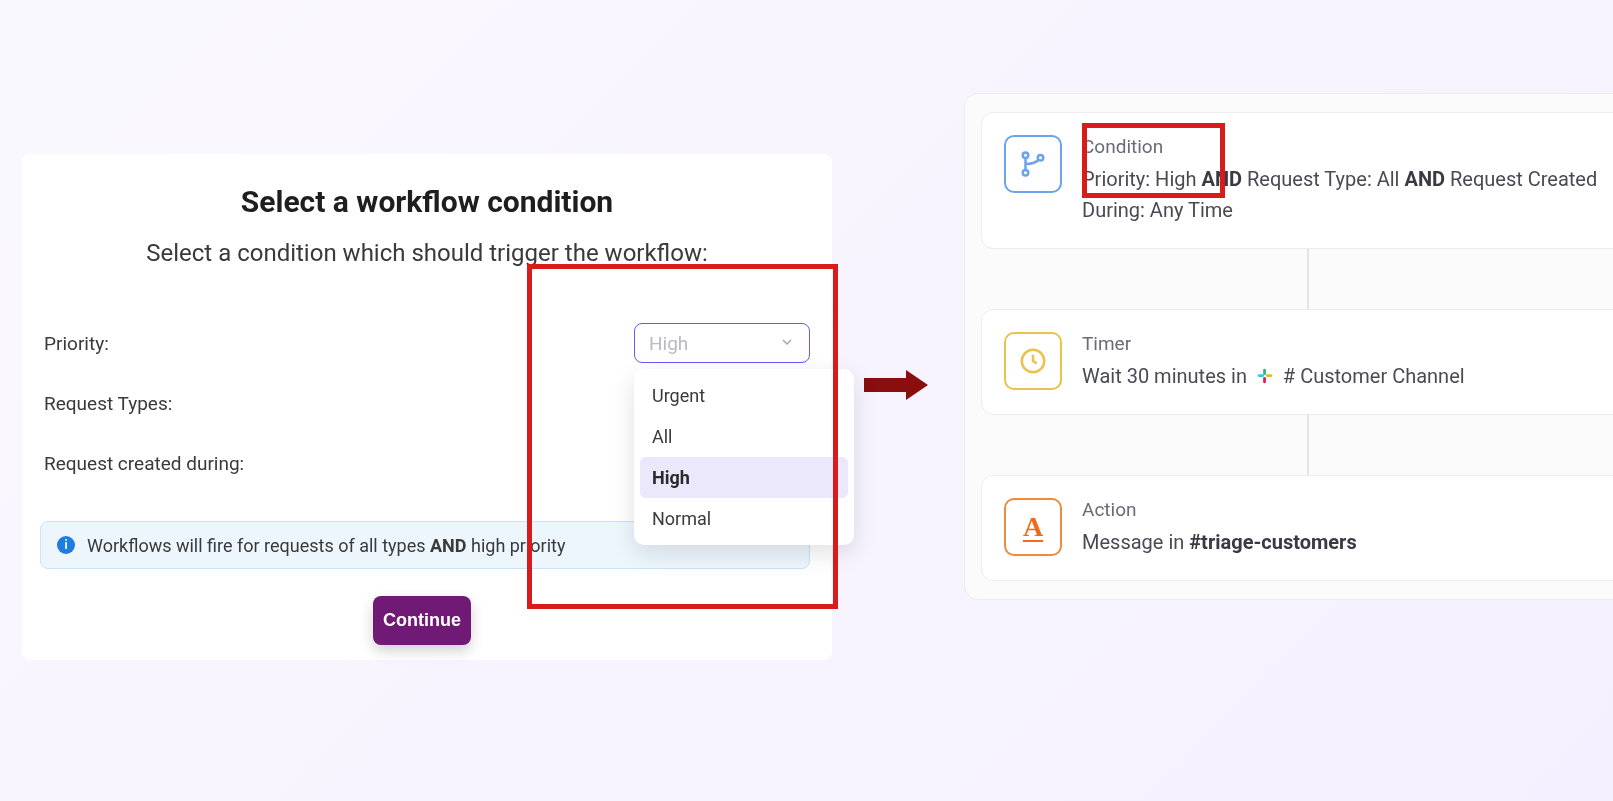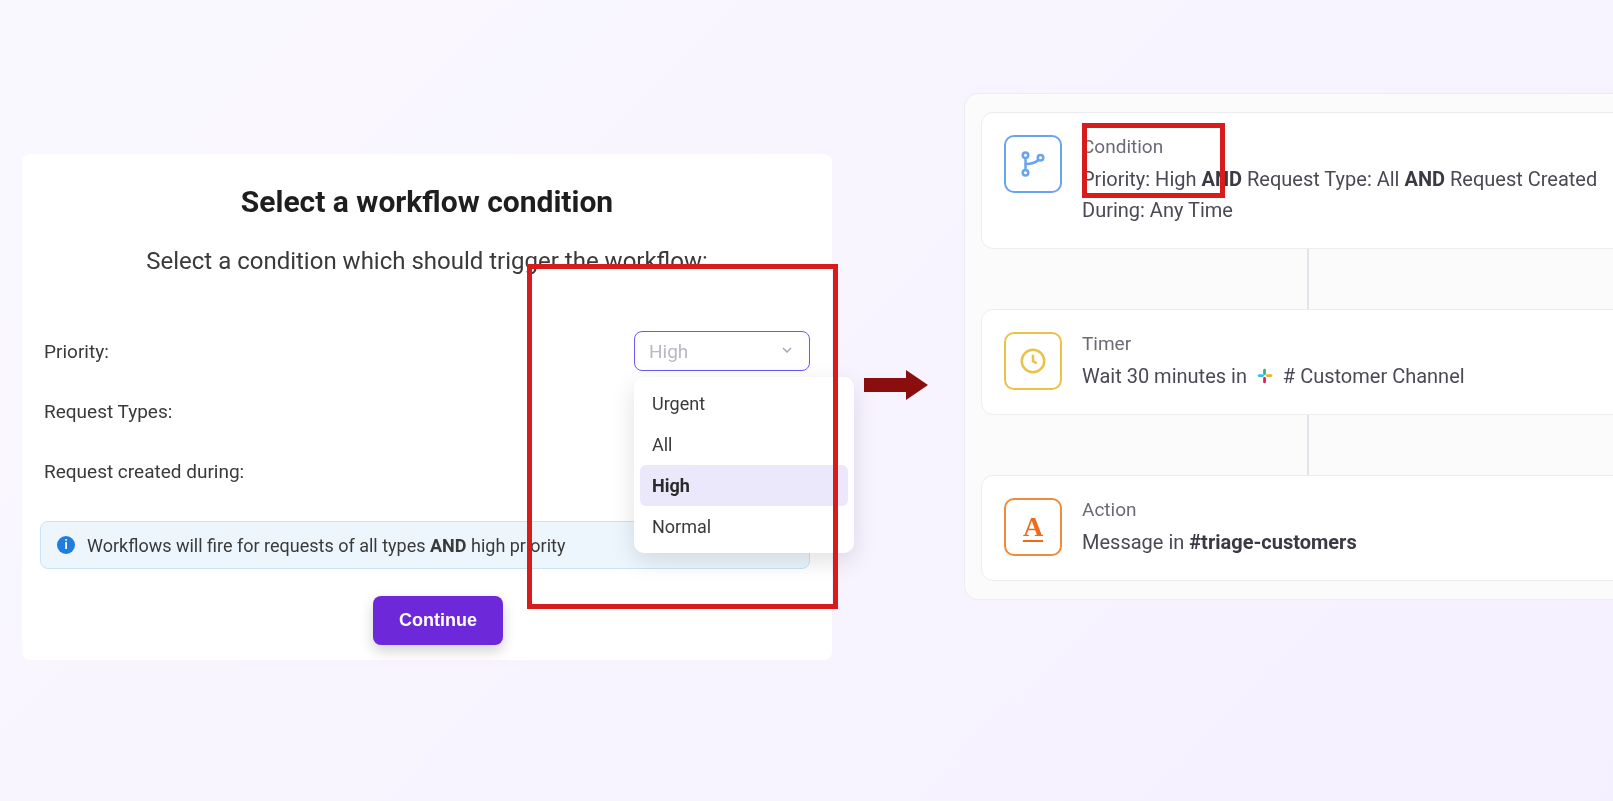--- a/index.html
+++ b/index.html
@@ -21,21 +21,21 @@
     height: 506px;
     background: #ffffff;
     border-radius: 8px;
     padding: 30px 20px 20px;
   }
   .form-title {
     text-align: center;
     font-size: 30px;
     font-weight: 700;
     color: #1e1e1e;
-    margin-bottom: 28px;
+    margin-bottom: 20px;
   }
   .form-subtitle {
     text-align: center;
     font-size: 24px;
     color: #3a3a3a;
     margin-bottom: 46px;
   }
   .form-rows { padding: 0 2px; }
   .form-row {
     display: flex;
@@ -113,25 +113,25 @@
     font-weight: 700;
     flex-shrink: 0;
   }
   .info-banner b { font-weight: 700; }
 
   
   .continue-btn {
     position: absolute;
     left: 373px;
     top: 596px;
-    background: #6d28d9;
+    background: #701a75;
     color: #fff;
     border: none;
     border-radius: 8px;
-    padding: 14px 26px;
+    padding: 14px 10px;
     font-size: 18px;
     font-weight: 600;
     cursor: pointer;
     box-shadow: 0 6px 14px rgba(0,0,0,0.18);
   }
 
   
   .hl {
     position: absolute;
     border: 5px solid #d81b1b;

